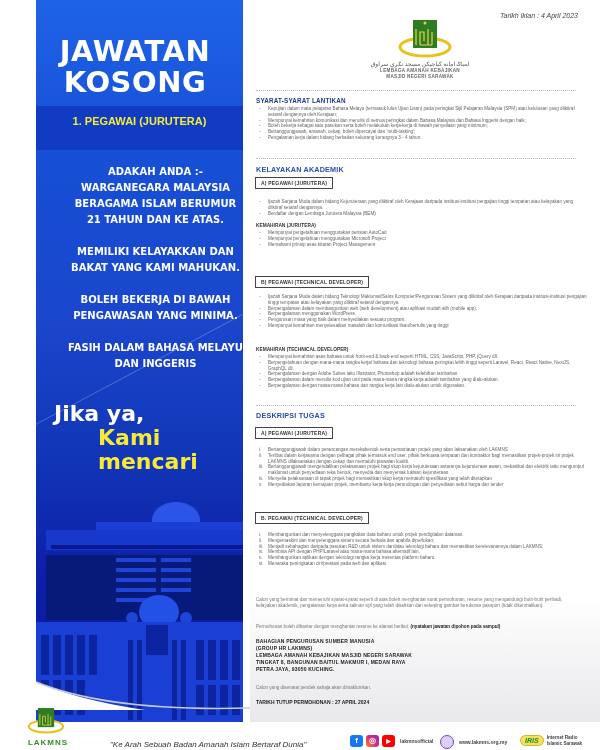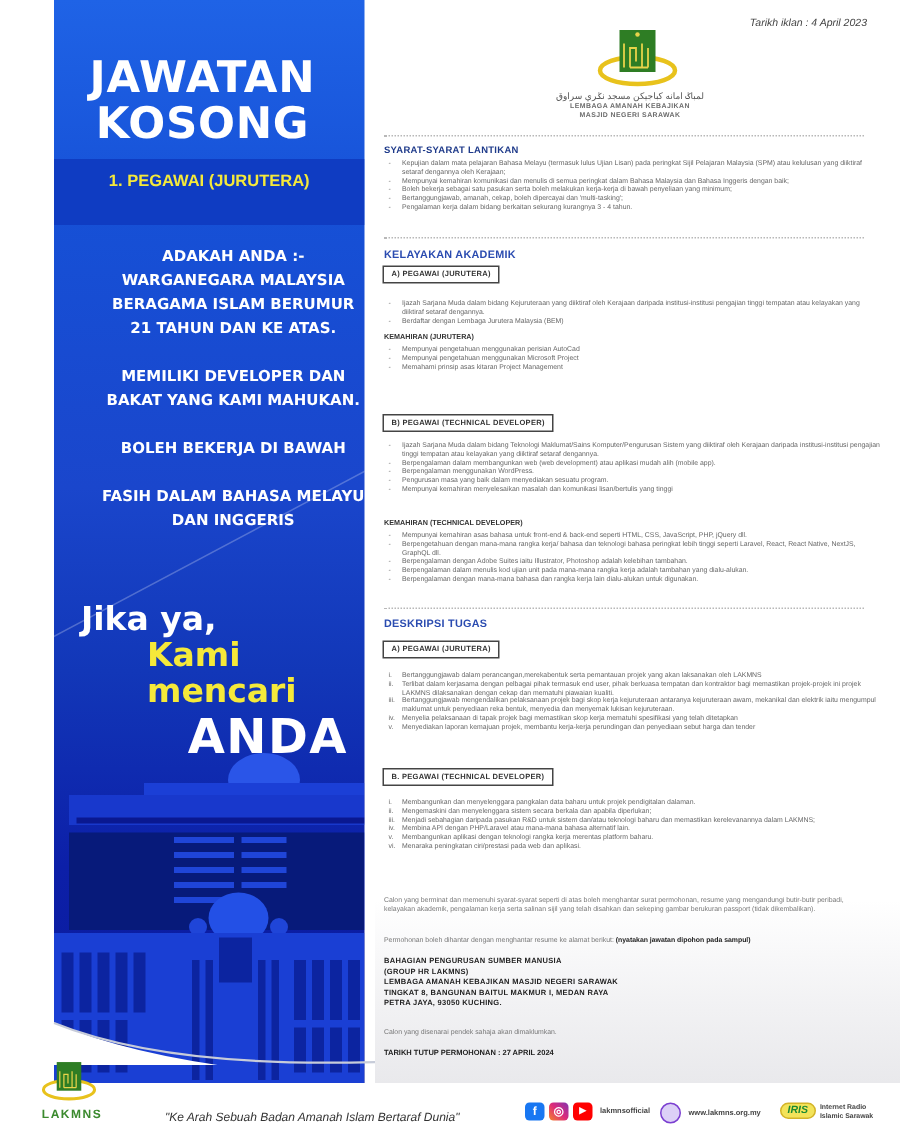--- a/index.html
+++ b/index.html
@@ -97,35 +97,35 @@
     <div>1. PEGAWAI (JURUTERA)</div>
   </div>
   <div class="criteria">
     <div class="block">
       <div>ADAKAH ANDA :-</div>
       <div>WARGANEGARA MALAYSIA</div>
       <div>BERAGAMA ISLAM BERUMUR</div>
       <div>21 TAHUN DAN KE ATAS.</div>
     </div>
     <div class="block">
-      <div>MEMILIKI DEVELOPER DAN</div>
+      <div>MEMILIKI KELAYAKKAN DAN</div>
       <div>BAKAT YANG KAMI MAHUKAN.</div>
     </div>
     <div class="block">
       <div>BOLEH BEKERJA DI BAWAH</div>
+      <div>PENGAWASAN YANG MINIMA.</div>
     </div>
     <div class="block">
       <div>FASIH DALAM BAHASA MELAYU</div>
       <div>DAN INGGERIS</div>
     </div>
   </div>
   <div class="slogan">
     <div class="l1">Jika ya,</div>
     <div class="l2">Kami mencari</div>
-    <div class="l3">ANDA</div>
   </div>
   <svg class="mosque" viewBox="0 0 207 222">
     <ellipse cx="140" cy="20" rx="24" ry="18" fill="#2a55e8"></ellipse>
     <rect x="60" y="22" width="147" height="8" fill="#1b3fd6"></rect>
     <rect x="10" y="30" width="197" height="20" fill="#1838cc"></rect>
     <g fill="#0a1890">
       <rect x="15" y="45" width="192" height="4"></rect>
     </g>
     <rect x="10" y="55" width="197" height="65" fill="#071a7a"></rect>
     <g fill="#1f45d8">

